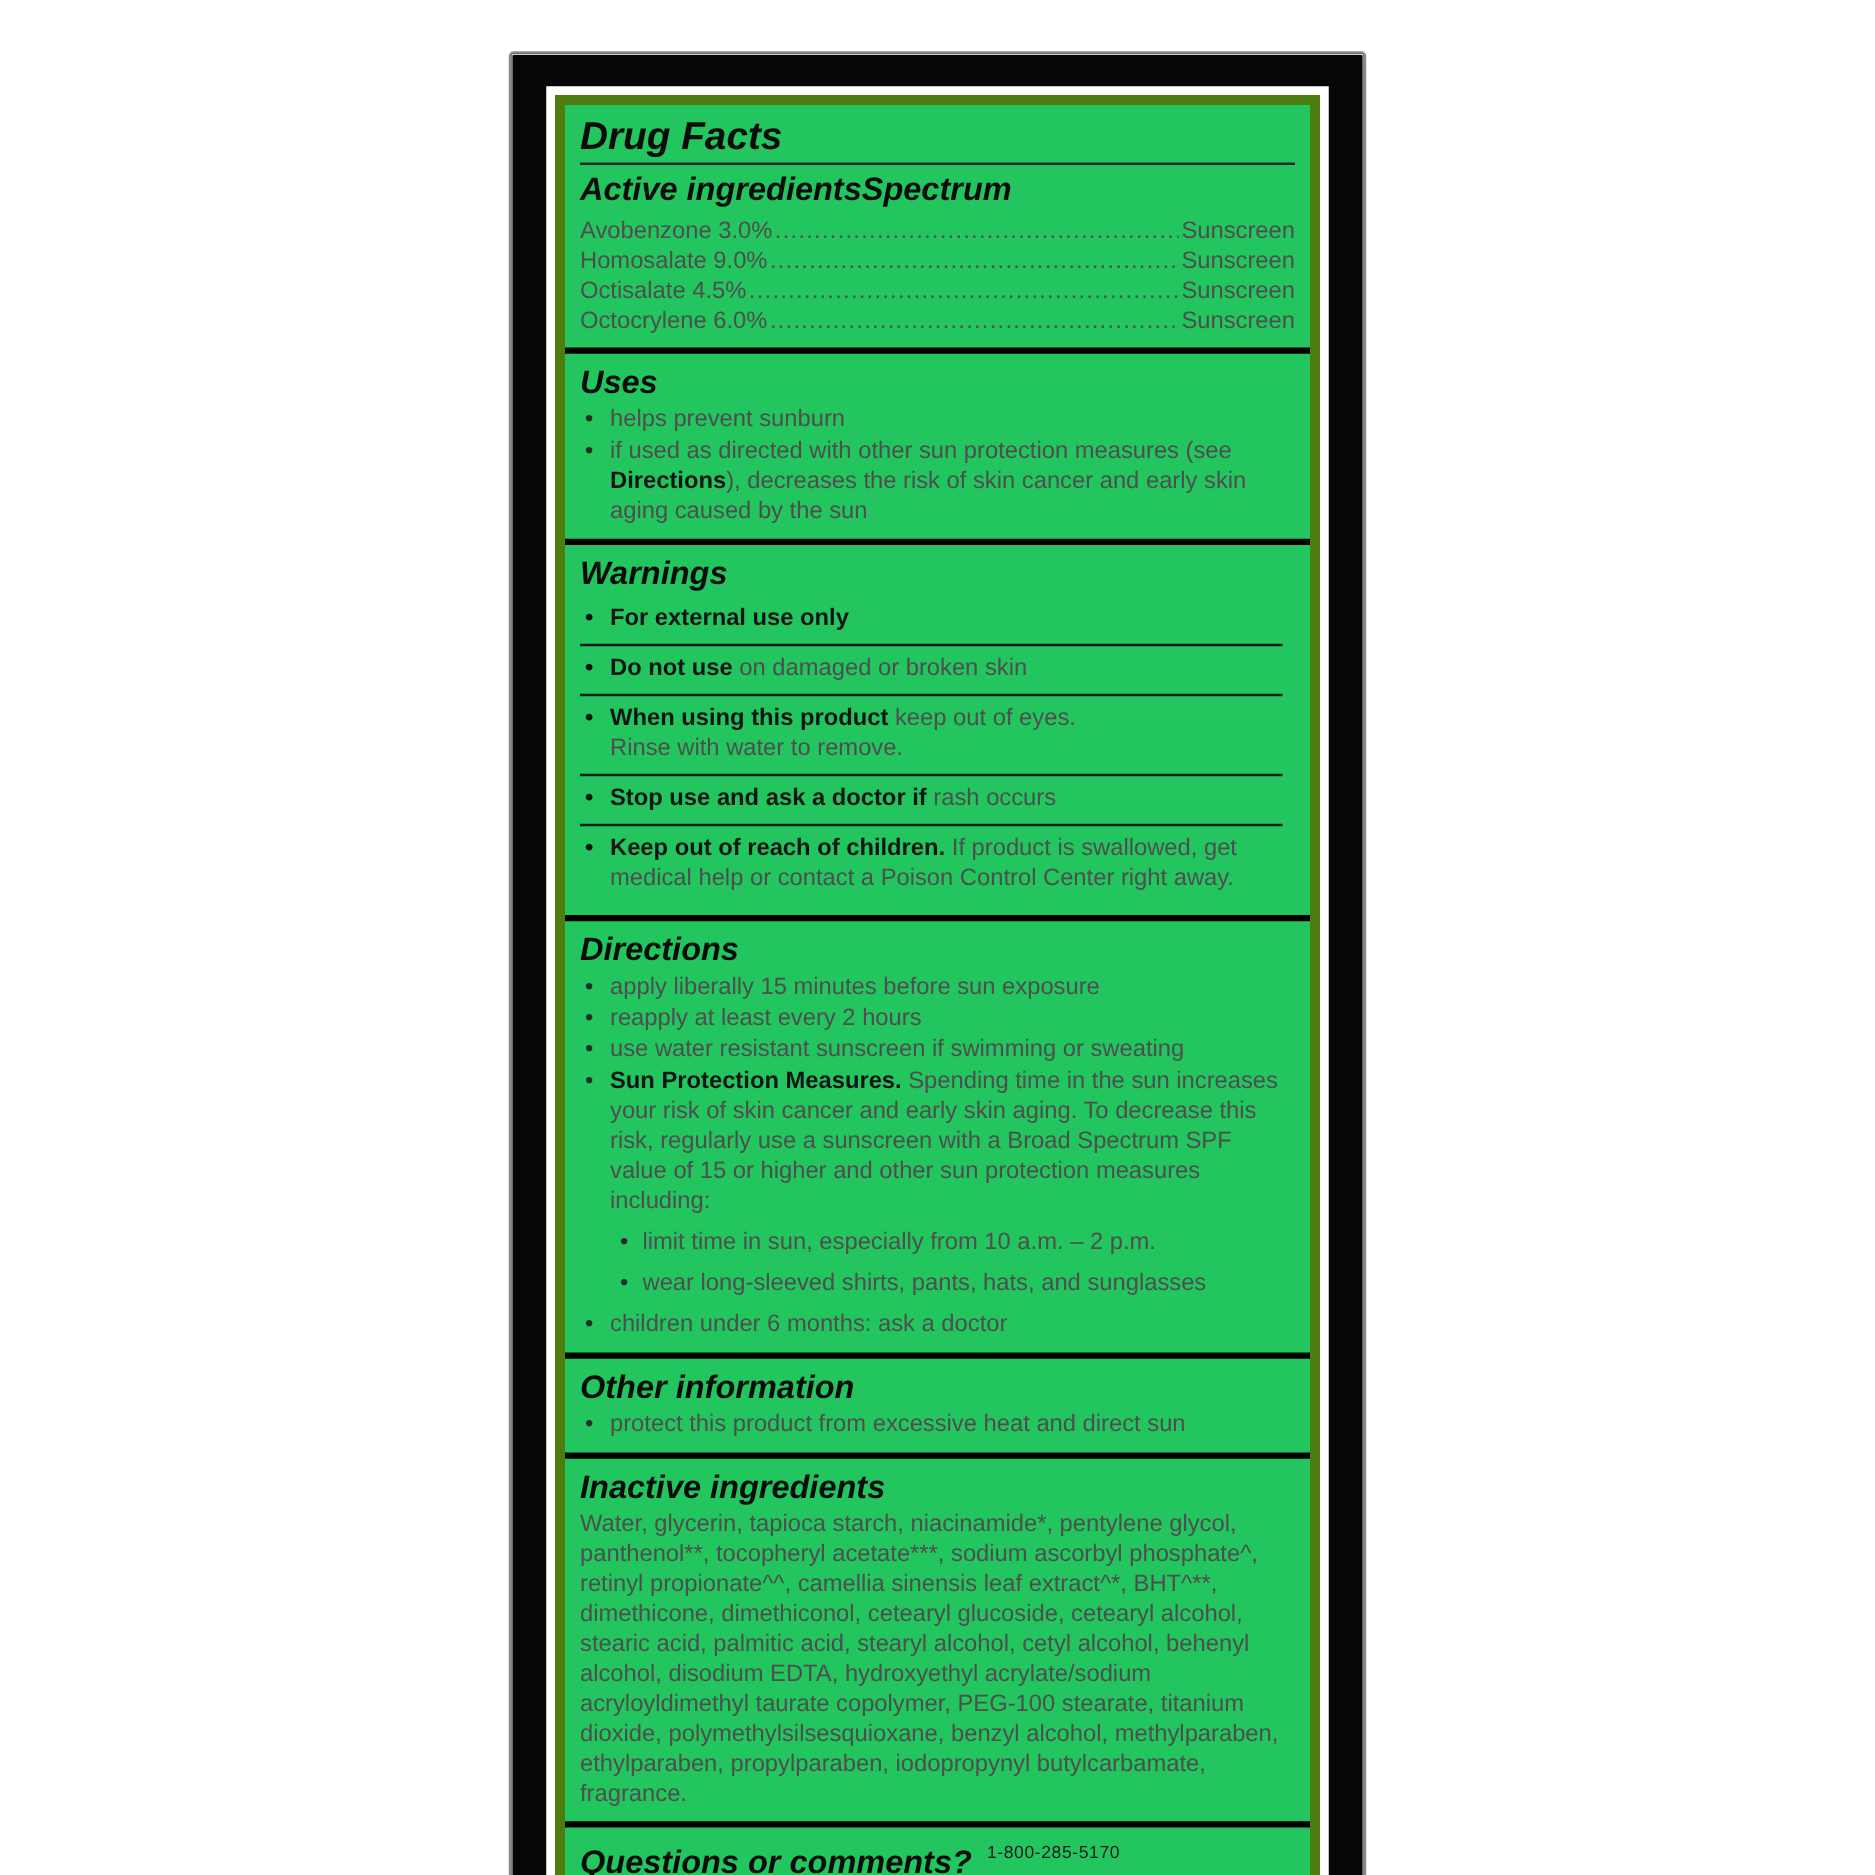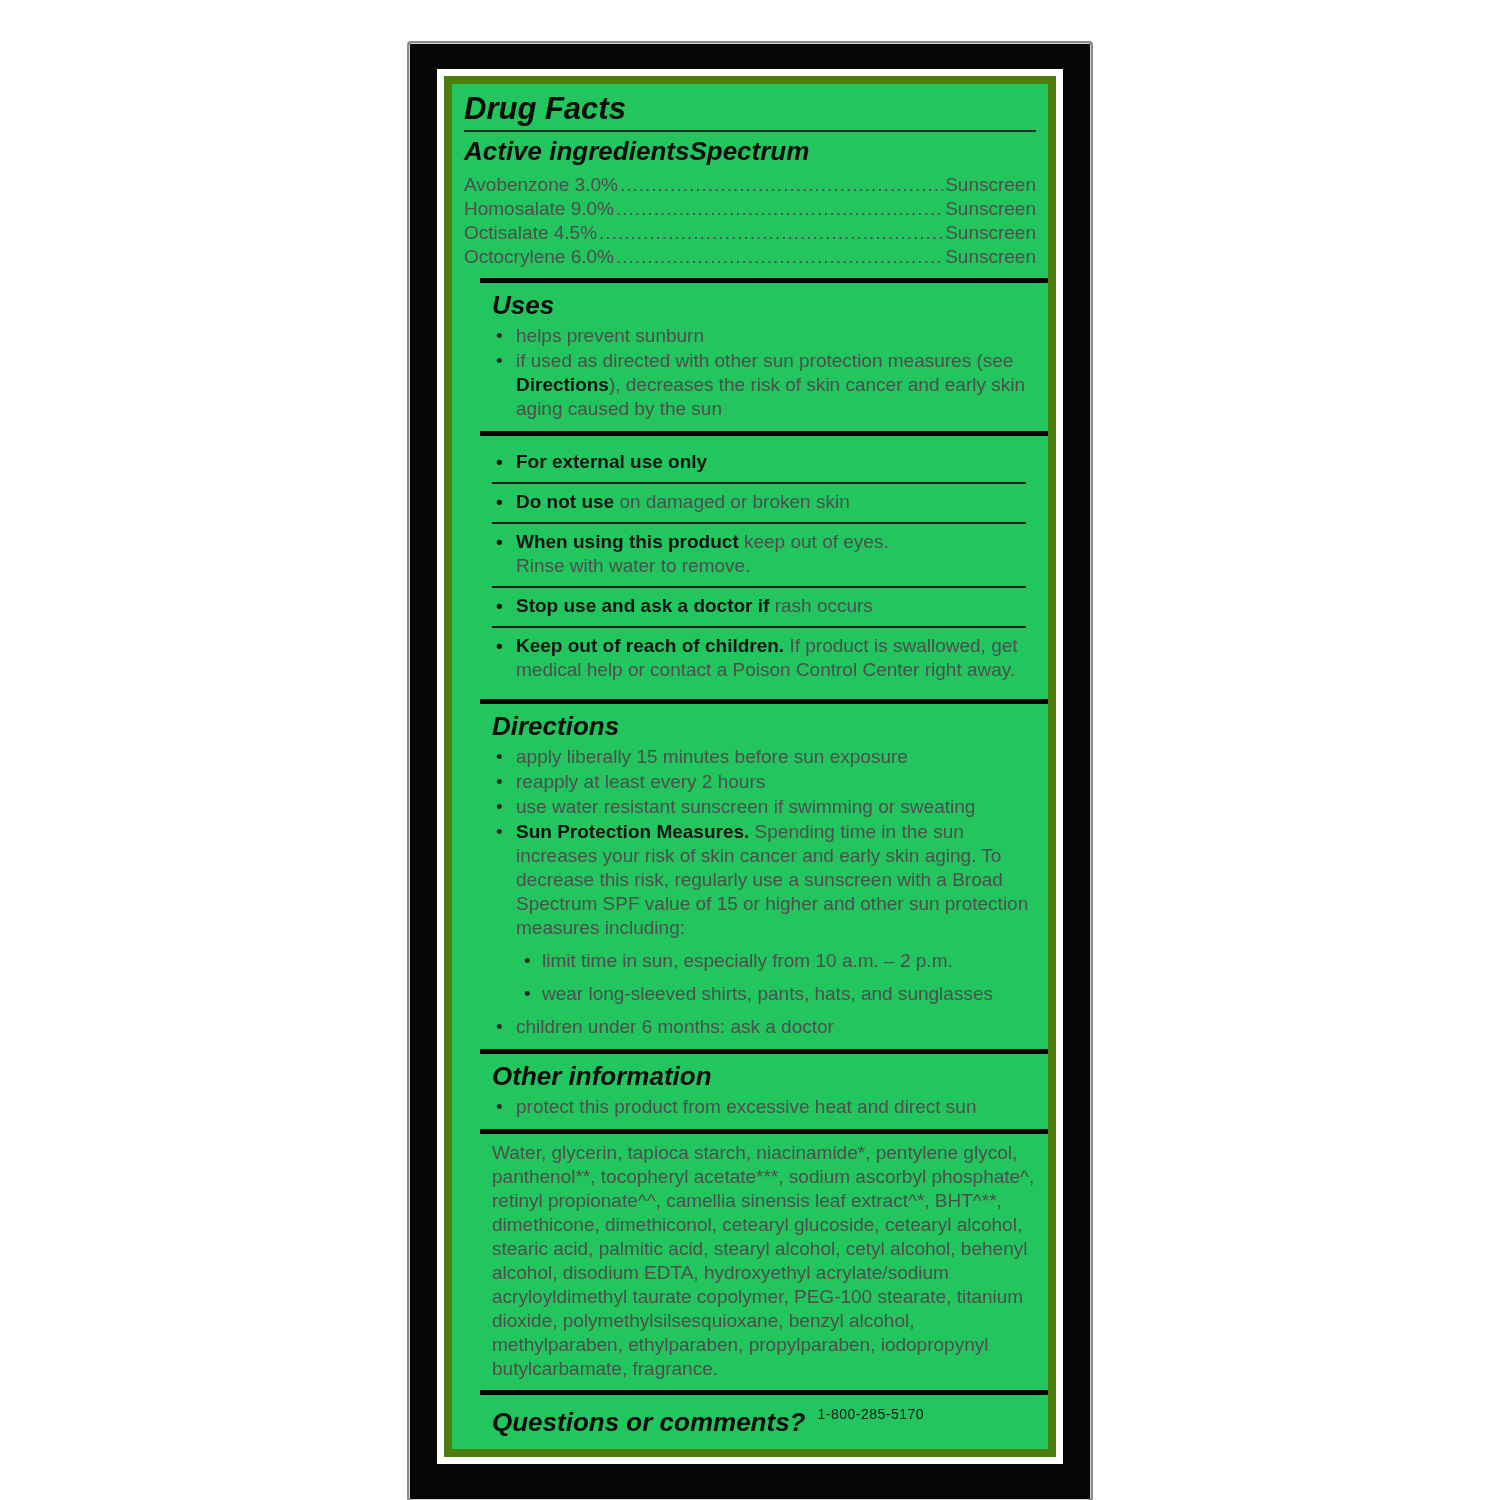--- a/index.html
+++ b/index.html
@@ -22,21 +22,21 @@
   }
   .panel {
     background: #ffffff;
     padding: 7px;
   }
   .content-box {
     border: 8px solid #4d7c0f;
     background: #22c55e;
   }
   .sec { padding: 7px 12px 9px 12px; }
-  .sec + .sec { border-top: 5px solid #000000; margin-left: 28px; }
+  .sec + .sec { border-top: 5px solid #000000; }
 
   .title {
     font-size: 31px; line-height: 36px;
     font-weight: bold; font-style: italic;
     color: #0c0c0c;
     margin: 0 0 3px 0;
   }
   .title-rule { border-top: 2px solid #2a2a2a; margin: 2px 0 4px 0; }
 
   .sec-heading {
@@ -124,20 +124,21 @@
           <span class="bullet-glyph">•</span>
           <span class="bullet-body body-text">helps prevent sunburn</span>
         </div>
         <div class="bullet-row">
           <span class="bullet-glyph">•</span>
           <span class="bullet-body body-text"><span class="gray">if used as directed with other sun protection measures (see </span><span class="bold-black">Directions</span><span class="gray">), decreases the risk of skin cancer and early skin aging caused by the sun</span></span>
         </div>
       </div>
 
       <div class="sec">
+        <div class="sec-heading">Warnings</div>
         <div class="warn-list">
           <div class="warn-item bullet-row">
             <span class="bullet-glyph">•</span>
             <span class="bullet-body body-text"><span class="bold-black">For external use only</span><span class="gray"></span></span>
           </div>
           <div class="warn-item bullet-row">
             <span class="bullet-glyph">•</span>
             <span class="bullet-body body-text"><span class="bold-black">Do not use</span><span class="gray"> on damaged or broken skin</span></span>
           </div>
           <div class="warn-item bullet-row">
@@ -189,20 +190,21 @@
 
       <div class="sec">
         <div class="sec-heading">Other information</div>
         <div class="bullet-row">
           <span class="bullet-glyph">•</span>
           <span class="bullet-body body-text">protect this product from excessive heat and direct sun</span>
         </div>
       </div>
 
       <div class="sec">
+        <div class="sec-heading">Inactive ingredients</div>
         <div class="body-text">Water, glycerin, tapioca starch, niacinamide*, pentylene glycol, panthenol**, tocopheryl acetate***, sodium ascorbyl phosphate^, retinyl propionate^^, camellia sinensis leaf extract^*, BHT^**, dimethicone, dimethiconol, cetearyl glucoside, cetearyl alcohol, stearic acid, palmitic acid, stearyl alcohol, cetyl alcohol, behenyl alcohol, disodium EDTA, hydroxyethyl acrylate/sodium acryloyldimethyl taurate copolymer, PEG-100 stearate, titanium dioxide, polymethylsilsesquioxane, benzyl alcohol, methylparaben, ethylparaben, propylparaben, iodopropynyl butylcarbamate, fragrance.</div>
       </div>
 
       <div class="sec">
         <div class="questions-row">
           <span class="questions-heading">Questions or comments?</span>
           <span class="questions-phone">1-800-285-5170</span>
         </div>
       </div>
 

